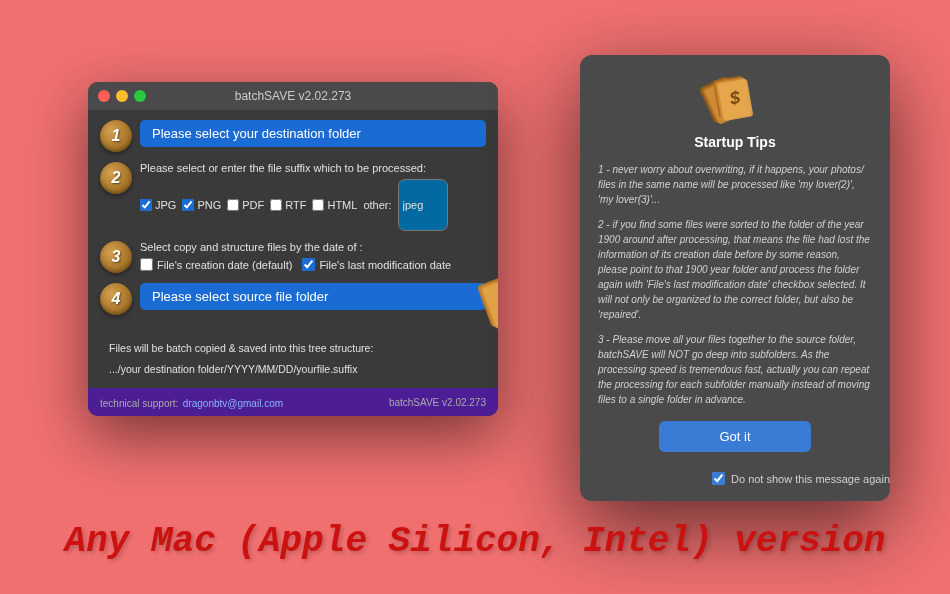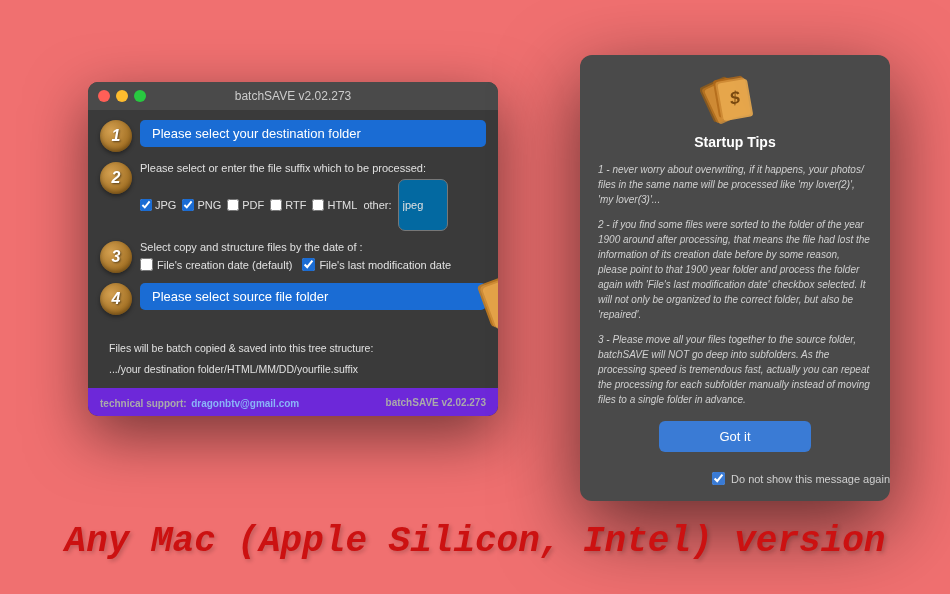--- a/index.html
+++ b/index.html
@@ -164,26 +164,25 @@
 
     .structure-text {
       color: #e0e0e0;
       font-size: 10.5px;
       line-height: 1.4;
       margin-bottom: 6px;
       padding-left: 9px;
     }
 
     .app-bottom-bar {
-      background: #6d28d9;
+      background: #4c1d95;
       padding: 5px 12px;
       display: flex;
       justify-content: space-between;
       align-items: center;
-      font-weight: bold;
     }
 
     .support-text {
       color: #8ab4f8;
       font-size: 10px;
     }
 
     .version-text {
       color: #aaa;
       font-size: 10px;
@@ -347,21 +346,21 @@
             <rect x="12" y="8" width="36" height="44" rx="4" fill="#e8a84e" opacity="0.8"></rect>
             <text x="30" y="36" text-anchor="middle" fill="#7a4a10" font-size="22" font-weight="bold" font-style="italic">$</text>
           </g>
         </svg>
       </div>
     </div>
   </div>
 
   <div class="app-footer-area">
     <div class="structure-text">Files will be batch copied &amp; saved into this tree structure:</div>
-    <div class="structure-text">.../your destination folder/HTML/MM/DD/yourfile.suffix</div>
+    <div class="structure-text">.../your destination folder/YYYY/MM/DD/yourfile.suffix</div>
   </div>
 
   <div class="app-bottom-bar">
     <span>
       <span style="color:#aaa;font-size:10px;">technical support:</span>
       <span class="support-text">dragonbtv@gmail.com</span>
     </span>
     <span class="version-text">batchSAVE v2.02.273</span>
   </div>
 </div>

